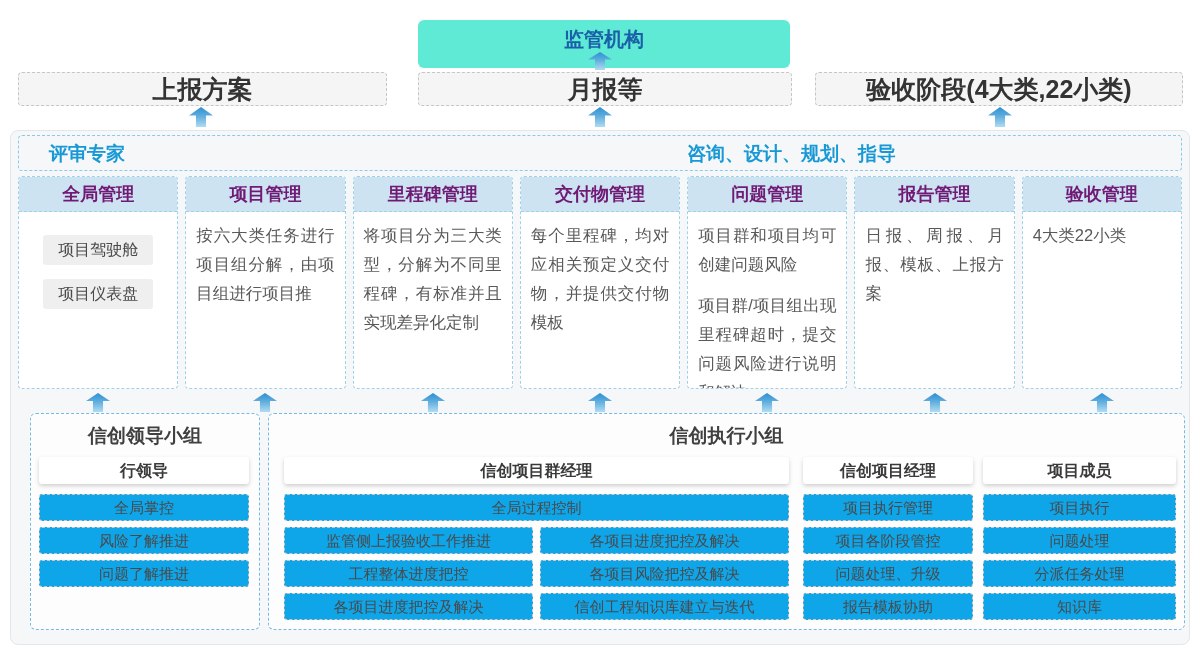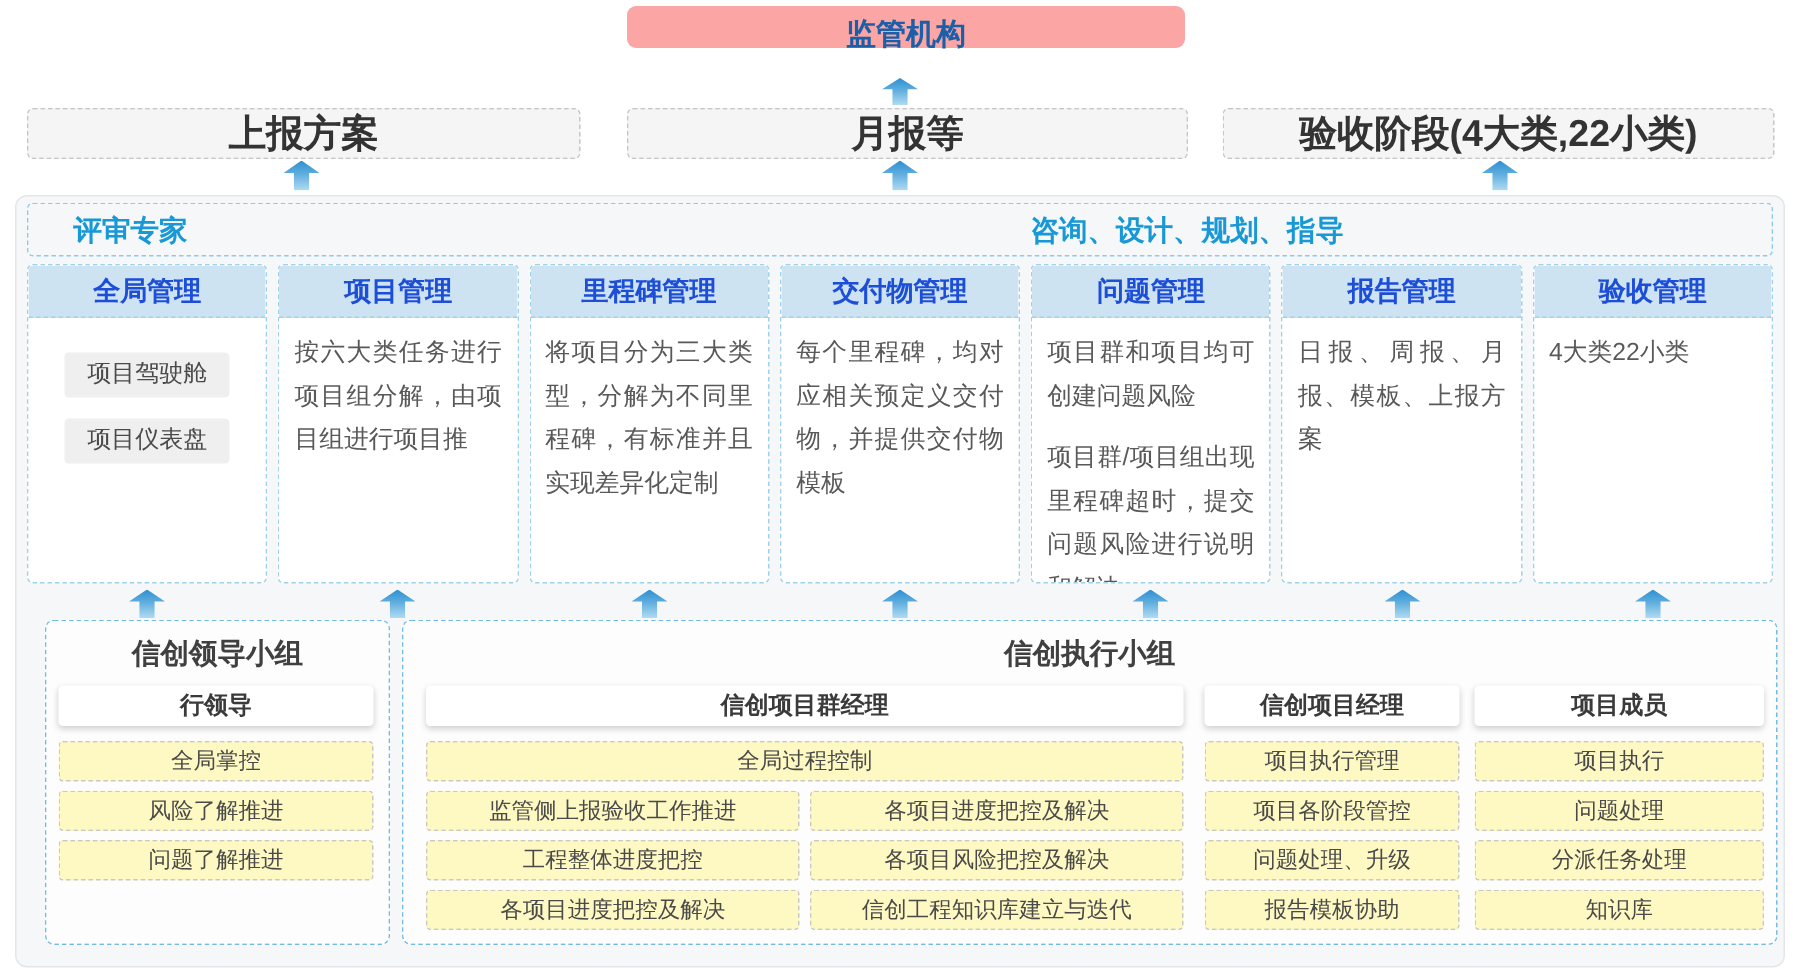--- a/index.html
+++ b/index.html
@@ -1,21 +1,21 @@
 <!DOCTYPE html>
 <html><head>
 <meta charset="utf-8">
 <style>
   html,body{margin:0;padding:0;background:#ffffff;}
   .canvas{position:relative;width:1200px;height:650px;background:#ffffff;
           font-family:"Liberation Sans","DejaVu Sans",sans-serif;overflow:hidden;}
   .abs{position:absolute;}
 
   
-  .reg-box{left:418px;top:4px;width:372px;height:28px;background:#fca5a5;border-radius:6px;
+  .reg-box{left:418px;top:20px;width:372px;height:48px;background:#5eead4;border-radius:6px;
            color:#1a5fa8;font-weight:bold;font-size:20px;text-align:center;line-height:38px;}
 
   
   .report-box{top:72px;height:32px;background:#f5f5f5;border:1px dashed #c6c6c6;border-radius:4px;
               color:#333333;font-weight:bold;font-size:25px;text-align:center;line-height:32px;}
 
   
   .arrow{width:24px;height:20px;
          background:linear-gradient(180deg,#2d90d1 0%,#5fadde 45%,#b0dbf2 100%);
          clip-path:polygon(50% 0,100% 42%,71% 42%,71% 100%,29% 100%,29% 42%,0 42%);}
@@ -28,35 +28,35 @@
   .strip{left:18px;top:135px;width:1162px;height:34px;border:1px dashed #8ccae9;border-radius:4px;}
   .strip-label{position:absolute;top:5px;font-weight:bold;font-size:19px;color:#1899d6;white-space:nowrap;}
   .lbl-experts{left:30px;}
   .lbl-consult{left:668px;}
 
   
   .cols{left:18px;top:176px;width:1164px;height:213px;display:flex;gap:7px;}
   .col{flex:1;border:1px dashed #9fd2ea;border-radius:4px;background:#ffffff;
        display:flex;flex-direction:column;overflow:hidden;}
   .col-h{height:34px;flex:0 0 34px;background:#cde3f2;border-bottom:1px dashed #9fd2ea;
-         text-align:center;line-height:34px;font-weight:bold;font-size:18px;color:#1d4ed8;}
+         text-align:center;line-height:34px;font-weight:bold;font-size:18px;color:#701a75;}
   .col-b{padding:9px 10px 0 10px;font-size:16.5px;color:#595959;line-height:29px;
          text-align:justify;text-justify:inter-ideograph;}
   .col-b p{margin:0 0 12px 0;}
   .chip{height:30px;background:#efefef;border-radius:3px;margin:14px 14px 4px 14px;
         text-align:center;line-height:30px;font-size:16px;color:#4a4a4a;}
 
   
   .group{top:413px;height:215px;background:#fdfdfd;border:1px dashed #74bbe4;border-radius:6px;}
   .g-title{position:absolute;top:9px;left:0;right:0;text-align:center;
            font-weight:bold;font-size:19px;color:#404040;}
   .role{position:absolute;height:27px;background:#ffffff;border-radius:3px;
         box-shadow:0 2px 4px rgba(0,0,0,0.18);text-align:center;line-height:27px;
         font-weight:bold;font-size:16px;color:#3a3a3a;}
-  .item{position:absolute;height:25px;border:1px dashed #c8c8c8;border-radius:3px;background:#fef9c3;
+  .item{position:absolute;height:25px;border:1px dashed #c8c8c8;border-radius:3px;background:#0ea5e9;
         text-align:center;line-height:25px;font-size:15px;color:#4a4a4a;white-space:nowrap;overflow:hidden;}
 </style>
 </head>
 <body>
 
 <div class="canvas">
 
   <div class="abs reg-box">监管机构</div>
   <div class="abs arrow" style="left:588px;top:52px;height:18px;"></div>
 

